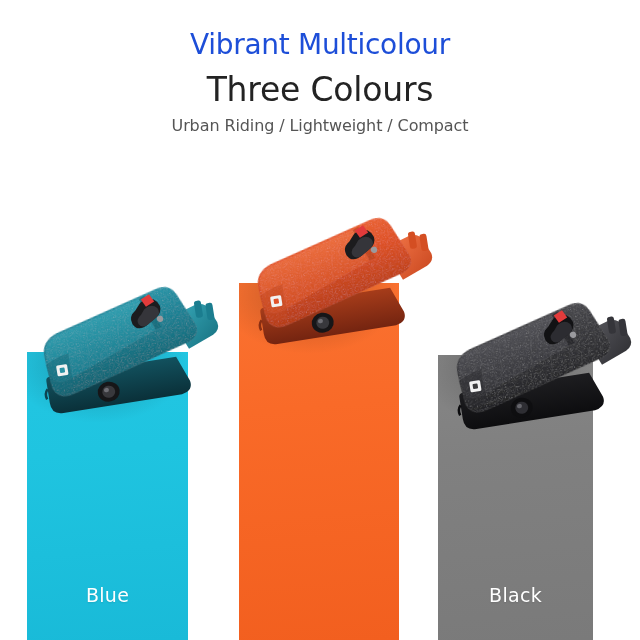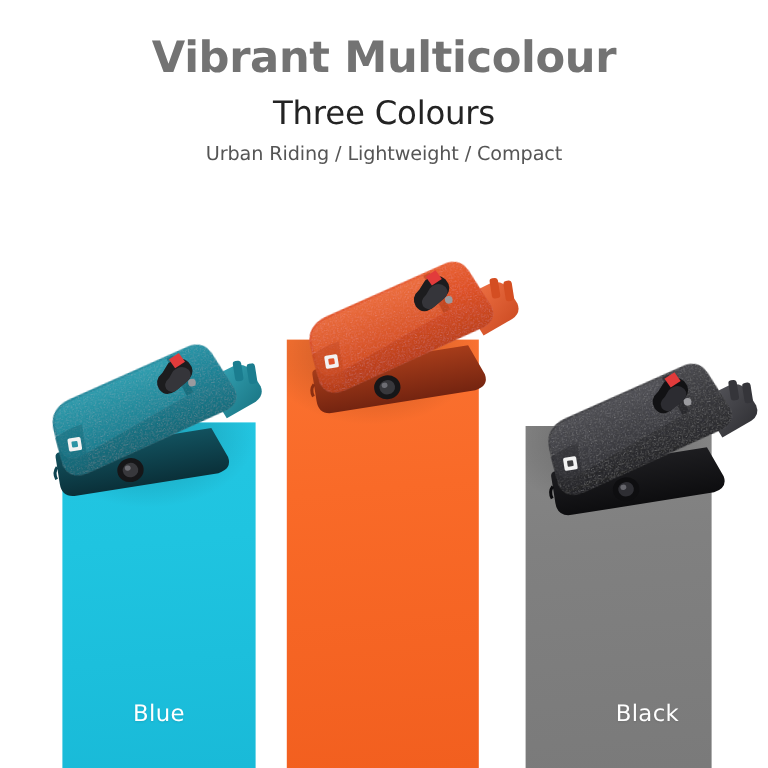--- a/index.html
+++ b/index.html
@@ -20,29 +20,29 @@
 
   
   .header {
     position: absolute;
     top: 28px;
     left: 0;
     width: 640px;
     text-align: center;
   }
   .headline {
-    font-size: 36px;
-    font-weight: 700;
-    color: #737373;
+    font-size: 28px;
+    font-weight: 400;
+    color: #1d4ed8;
     letter-spacing: -0.3px;
     line-height: 1.18;
     margin: 0;
   }
   .subhead {
-    font-size: 27px;
+    font-size: 33px;
     font-weight: 400;
     color: #232323;
     line-height: 1.25;
     margin: 8px 0 0 0;
     letter-spacing: -0.2px;
   }
   .tagline {
     font-size: 16px;
     font-weight: 400;
     color: #555555;
@@ -72,27 +72,27 @@
     left: 0;
     width: 100%;
     text-align: center;
     color: #ffffff;
     font-size: 19px;
     font-weight: 500;
     letter-spacing: 0.3px;
     text-shadow: 0 1px 2px rgba(0,0,0,0.10);
   }
 
-  #swatch-blue   { left: 27px;  width: 161px; height: 288px; margin-left: 25px; }
+  #swatch-blue   { left: 27px;  width: 161px; height: 288px; }
   #swatch-orange { left: 239px; width: 160px; height: 357px; }
   #swatch-black  { left: 438px; width: 155px; height: 285px; }
 
   #swatch-blue   .swatch-label { top: 232px; }
   #swatch-orange .swatch-label { top: 249px; }
-  #swatch-black  .swatch-label { top: 229px; padding-left: 24px; }
+  #swatch-black  .swatch-label { top: 229px; }
 
   
   .product {
     position: absolute;
     width: 210px;
     height: 150px;
   }
   #product-blue   { left: 24px;  top: 272px;  transform: rotate(-9deg); }
   #product-orange { left: 238px; top: 203px;  transform: rotate(-9deg); }
   #product-black  { left: 437px; top: 288px;  transform: rotate(-9deg); }

